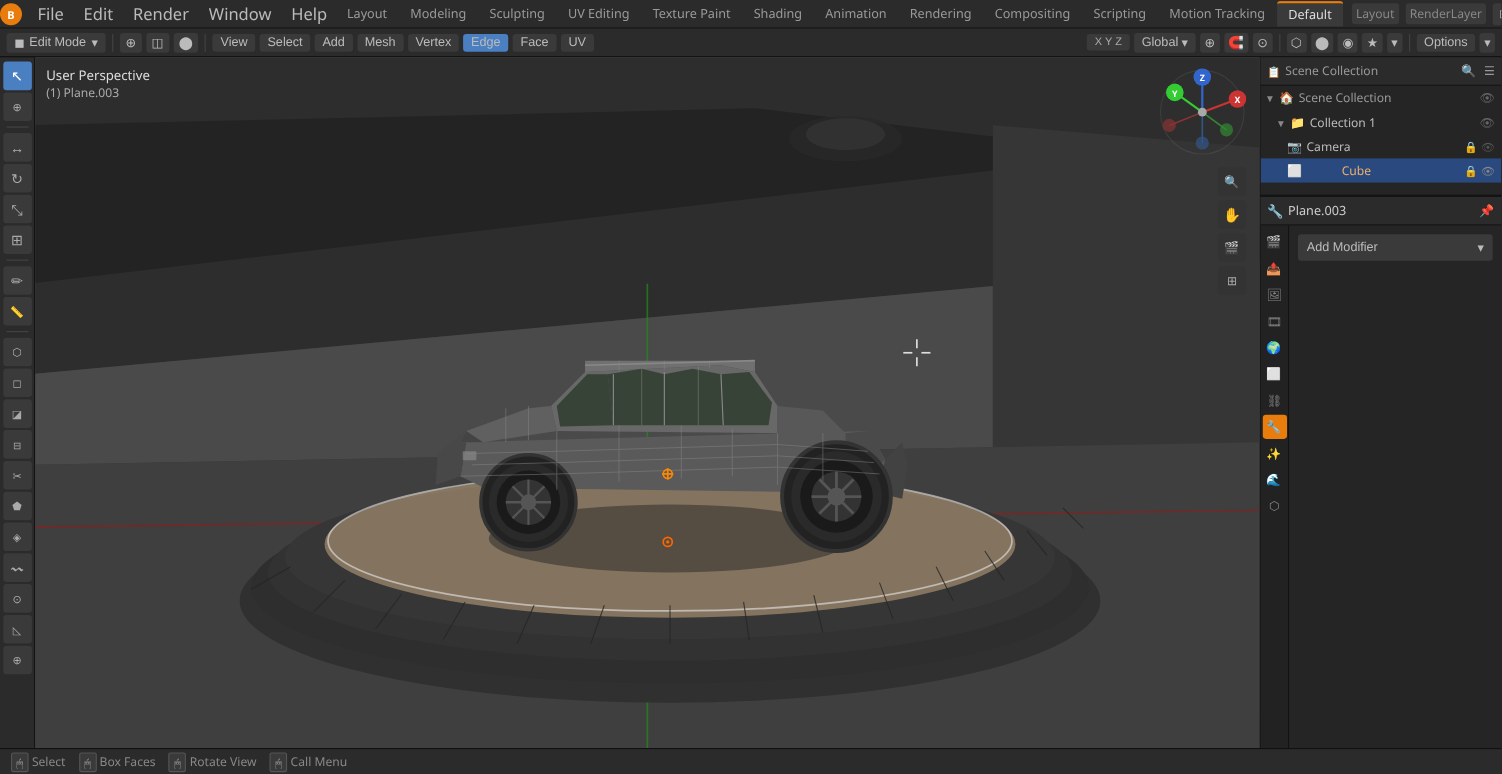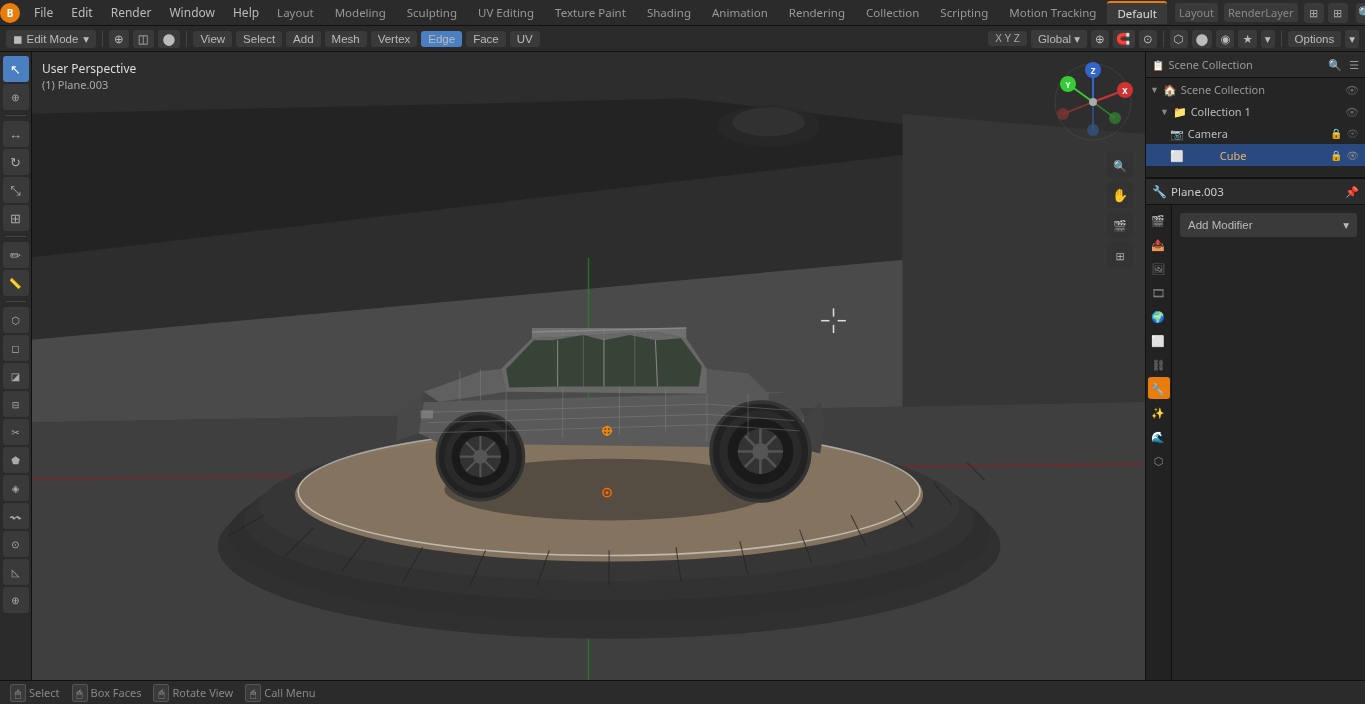--- a/index.html
+++ b/index.html
@@ -8,21 +8,21 @@
       height: 704px;
       background: #1a1a1a;
       font-family: 'Segoe UI', system-ui, sans-serif;
       font-size: 12px;
       color: #ccc;
       overflow: hidden;
       user-select: none;
     }
     .top-menu-item {
       padding: 2px 8px;
-      font-size: 12px;
+      font-size: 15px;
       color: #bbb;
       cursor: pointer;
       border-radius: 3px;
       white-space: nowrap;
     }
     .top-menu-logo {
       width: 20px; height: 20px;
       background: #e87d0d;
       border-radius: 50%;
       margin-right: 4px;
@@ -323,21 +323,21 @@
 
   <div id="workspace-tabs" style="flex:0;display:flex;gap:1px;align-items:center;background:transparent;border:none;height:26px;padding:0;">
     <div class="ws-tab">Layout</div>
     <div class="ws-tab">Modeling</div>
     <div class="ws-tab">Sculpting</div>
     <div class="ws-tab">UV Editing</div>
     <div class="ws-tab">Texture Paint</div>
     <div class="ws-tab">Shading</div>
     <div class="ws-tab">Animation</div>
     <div class="ws-tab">Rendering</div>
-    <div class="ws-tab">Collection</div>
+    <div class="ws-tab">Compositing</div>
     <div class="ws-tab">Scripting</div>
     <div class="ws-tab">Motion Tracking</div>
     <div class="ws-tab active">Default</div>
   </div>
   <div class="top-menu-spacer"></div>
   <div id="top-right-area">
 
     <span style="font-size:11px;color:#888;background:#3a3a3a;padding:2px 4px;border-radius:3px;cursor:pointer;">Layout</span>
     <span style="font-size:11px;color:#888;background:#3a3a3a;padding:2px 4px;border-radius:3px;cursor:pointer;margin-left:2px;">RenderLayer</span>
 

